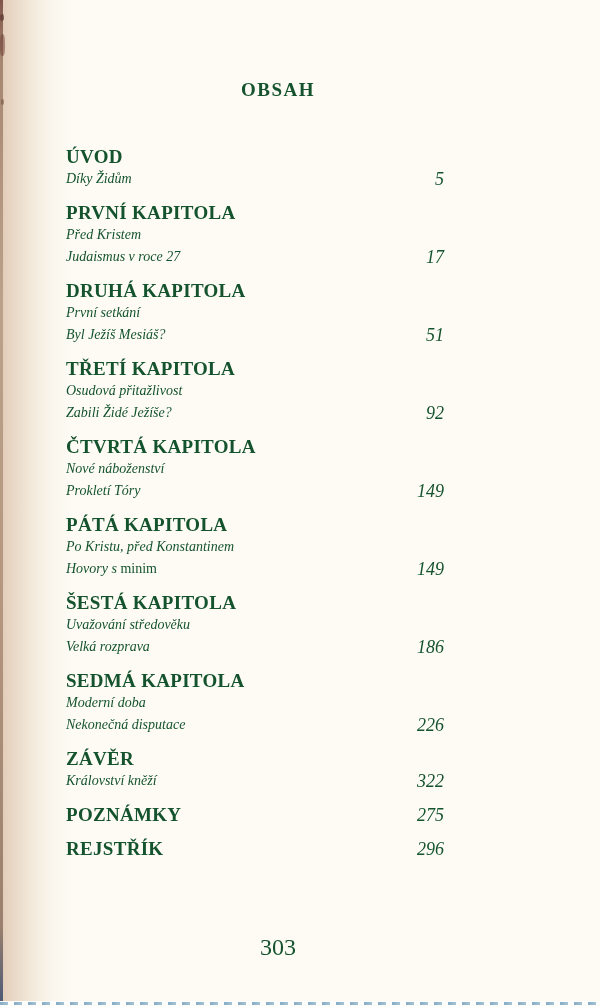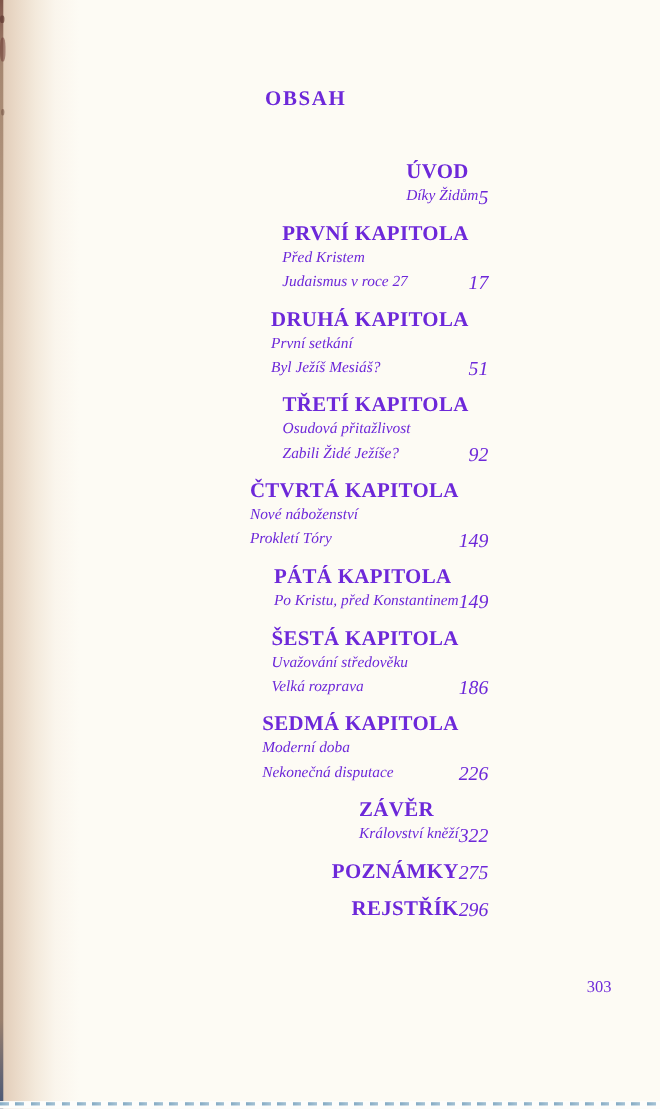--- a/index.html
+++ b/index.html
@@ -3,21 +3,21 @@
 <meta charset="utf-8">
 <style>
   html, body { margin: 0; padding: 0; background: #ffffff; }
   .page {
     position: relative;
     width: 600px;
     height: 1008px;
     background: #fdfbf4;
     overflow: hidden;
     font-family: "Liberation Serif", "DejaVu Serif", serif;
-    color: #6d28d9;
+    color: #14532d;
   }
   .spine-shadow {
     position: absolute; left: 0; top: 0; width: 72px; height: 100%;
     background: linear-gradient(to right,
       #e0cab6 0px, #e9d8c6 14px, #f3e9db 32px, #faf5ec 50px, rgba(253,251,244,0) 72px);
   }
   .edge-line {
     position: absolute; left: 0; top: 0; width: 3px; height: 100%;
     background: linear-gradient(to bottom,
       #6e4036 0%, #9b7b64 6%, #b59a82 30%, #ab8d74 60%, #8d7260 92%, #32456b 99.4%);
@@ -27,32 +27,32 @@
   .speck-1 { left: 0; top: 14px;  width: 4px; height: 7px;  background: #5f3730; opacity: .7; }
   .speck-2 { left: 0; top: 34px;  width: 5px; height: 22px; background: #6b3a33; opacity: .5; }
   .speck-3 { left: 1px; top: 99px; width: 3px; height: 6px; background: #6b4a3c; opacity: .5; }
   .title {
     position: absolute; top: 79px; left: 0; width: 556px;
     text-align: center; font-size: 19px; font-weight: 700;
     letter-spacing: 1.5px; line-height: 22px;
   }
   .toc { position: absolute; left: 66px; top: 146px; width: 378px; }
   .entry {
-    display: flex; justify-content: flex-end; align-items: flex-end;
+    display: flex; justify-content: space-between; align-items: flex-end;
     margin-bottom: 12px;
   }
   .heading {
     font-size: 19px; font-weight: 700; line-height: 22px; letter-spacing: 0.3px;
   }
   .sub { font-size: 14px; font-style: italic; line-height: 22px; }
   .sub .seg-roman { font-style: normal; }
   .pagenum { font-size: 18px; font-style: italic; line-height: 22px; text-align: right; }
   .folio {
-    position: absolute; top: 887px; left: 0; width: 556px;
-    text-align: right; font-size: 15px; line-height: 22px;
+    position: absolute; top: 936px; left: 0; width: 556px;
+    text-align: center; font-size: 24px; line-height: 22px;
   }
   .bottom-strip {
     position: absolute; left: 0; bottom: 0; width: 100%; height: 7px; background: #fdfdfb;
   }
   .cut-line {
     position: absolute; left: 0; bottom: 3px; width: 100%; height: 3px;
     background: repeating-linear-gradient(to right,
       #85abc4 0px, #a6c3d5 8px, rgba(255,255,255,0) 8px, rgba(255,255,255,0) 14px);
   }
 </style>
@@ -111,20 +111,21 @@
     <div class="sub">Nové náboženství</div>
           <div class="sub">Prokletí Tóry</div>
         </div>
     <div class="pagenum">149</div>
   </div>
 
   <div class="entry">
     <div class="lines">
       <div class="heading">PÁTÁ KAPITOLA</div>
     <div class="sub">Po Kristu, před Konstantinem</div>
+          <div class="sub"><span class="seg-italic">Hovory s </span><span class="seg-roman">minim</span></div>
         </div>
     <div class="pagenum">149</div>
   </div>
 
   <div class="entry">
     <div class="lines">
       <div class="heading">ŠESTÁ KAPITOLA</div>
     <div class="sub">Uvažování středověku</div>
           <div class="sub">Velká rozprava</div>
         </div>

